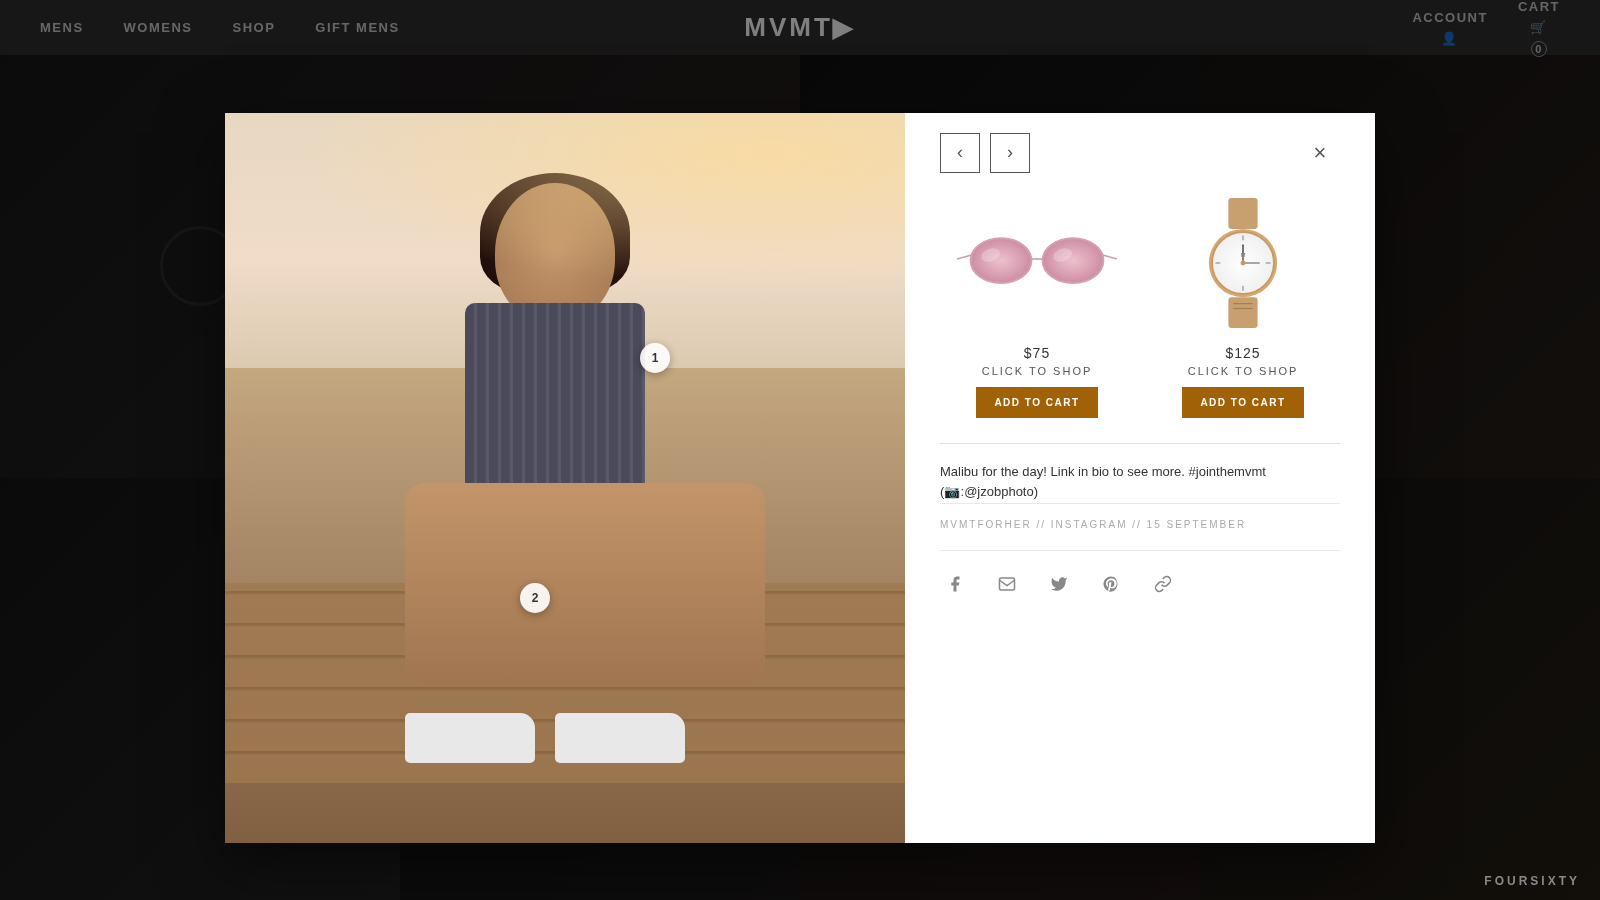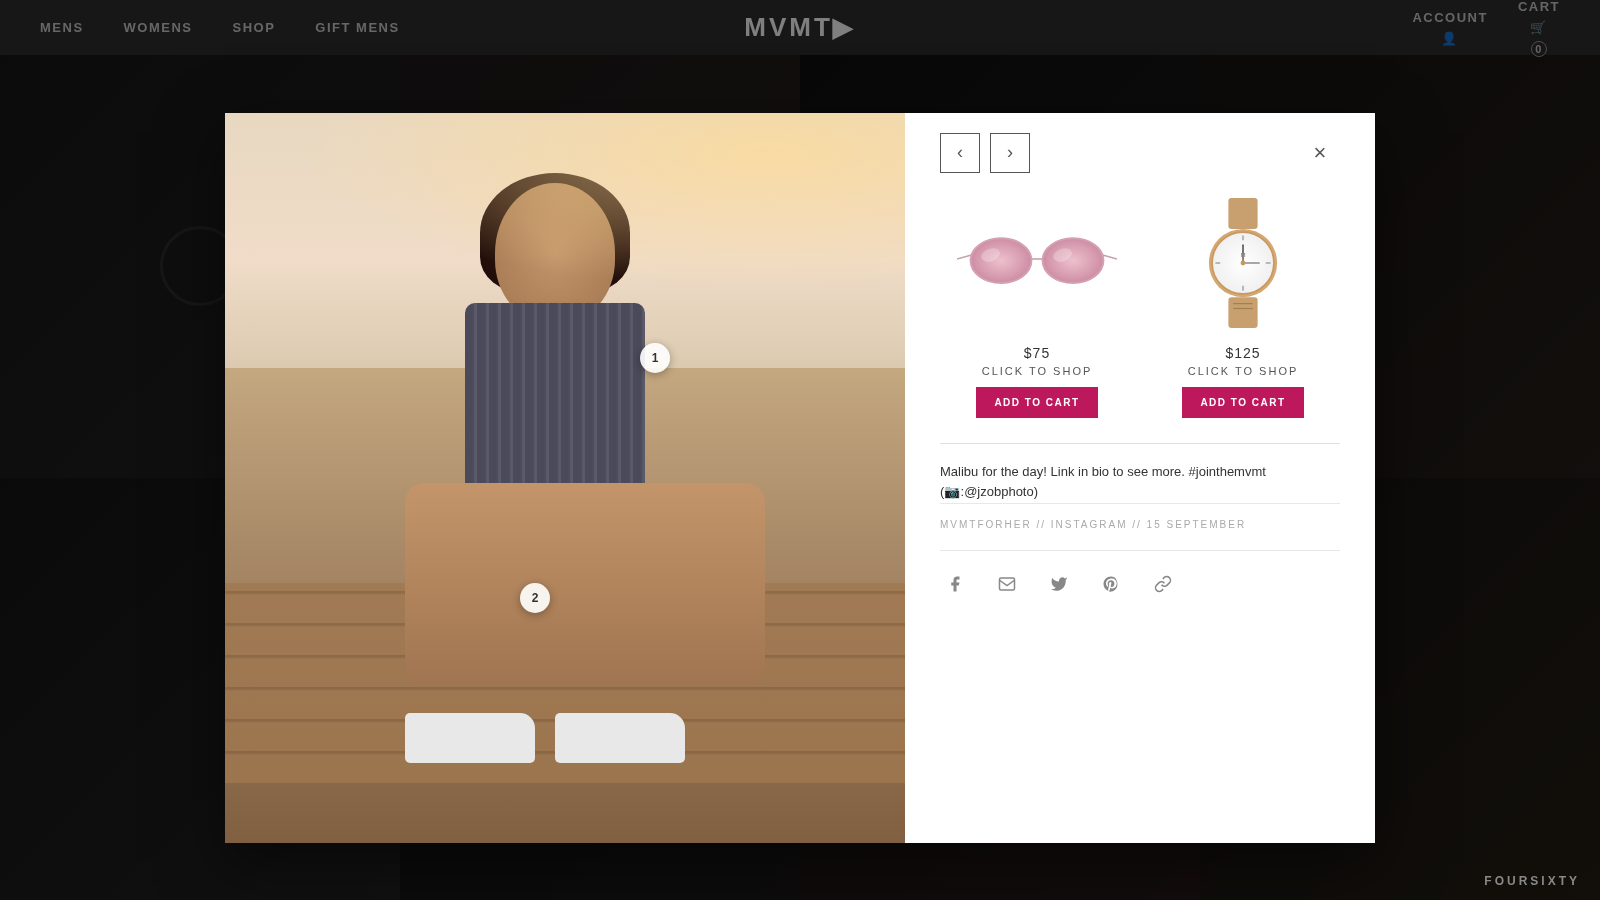--- a/index.html
+++ b/index.html
@@ -327,21 +327,21 @@
       letter-spacing: 1px;
       margin-bottom: 4px;
     }
     .click-to-shop {
       font-size: 11px;
       letter-spacing: 2px;
       color: #555;
       margin-bottom: 10px;
     }
     .add-to-cart-btn {
-      background: #be185d;
+      background: #a16207;
       color: #fff;
       border: none;
       padding: 10px 18px;
       font-size: 10px;
       letter-spacing: 1.5px;
       cursor: pointer;
       font-weight: 600;
       white-space: nowrap;
     }
 

